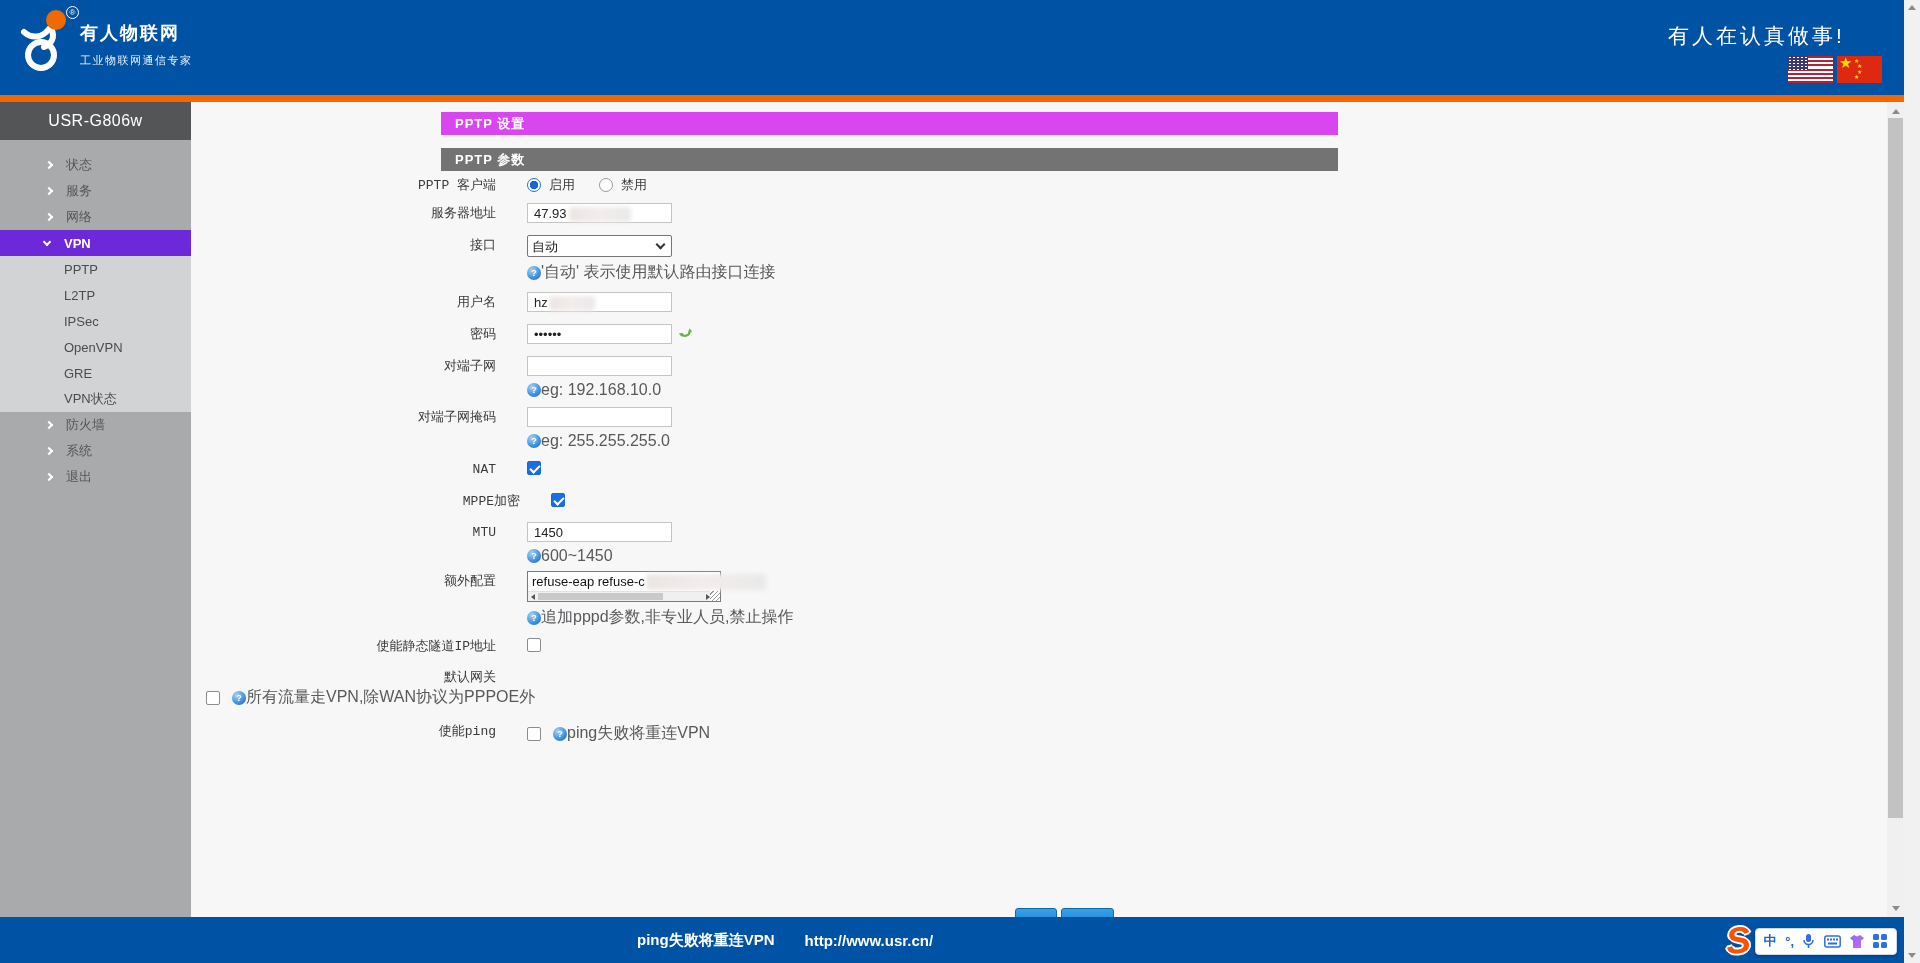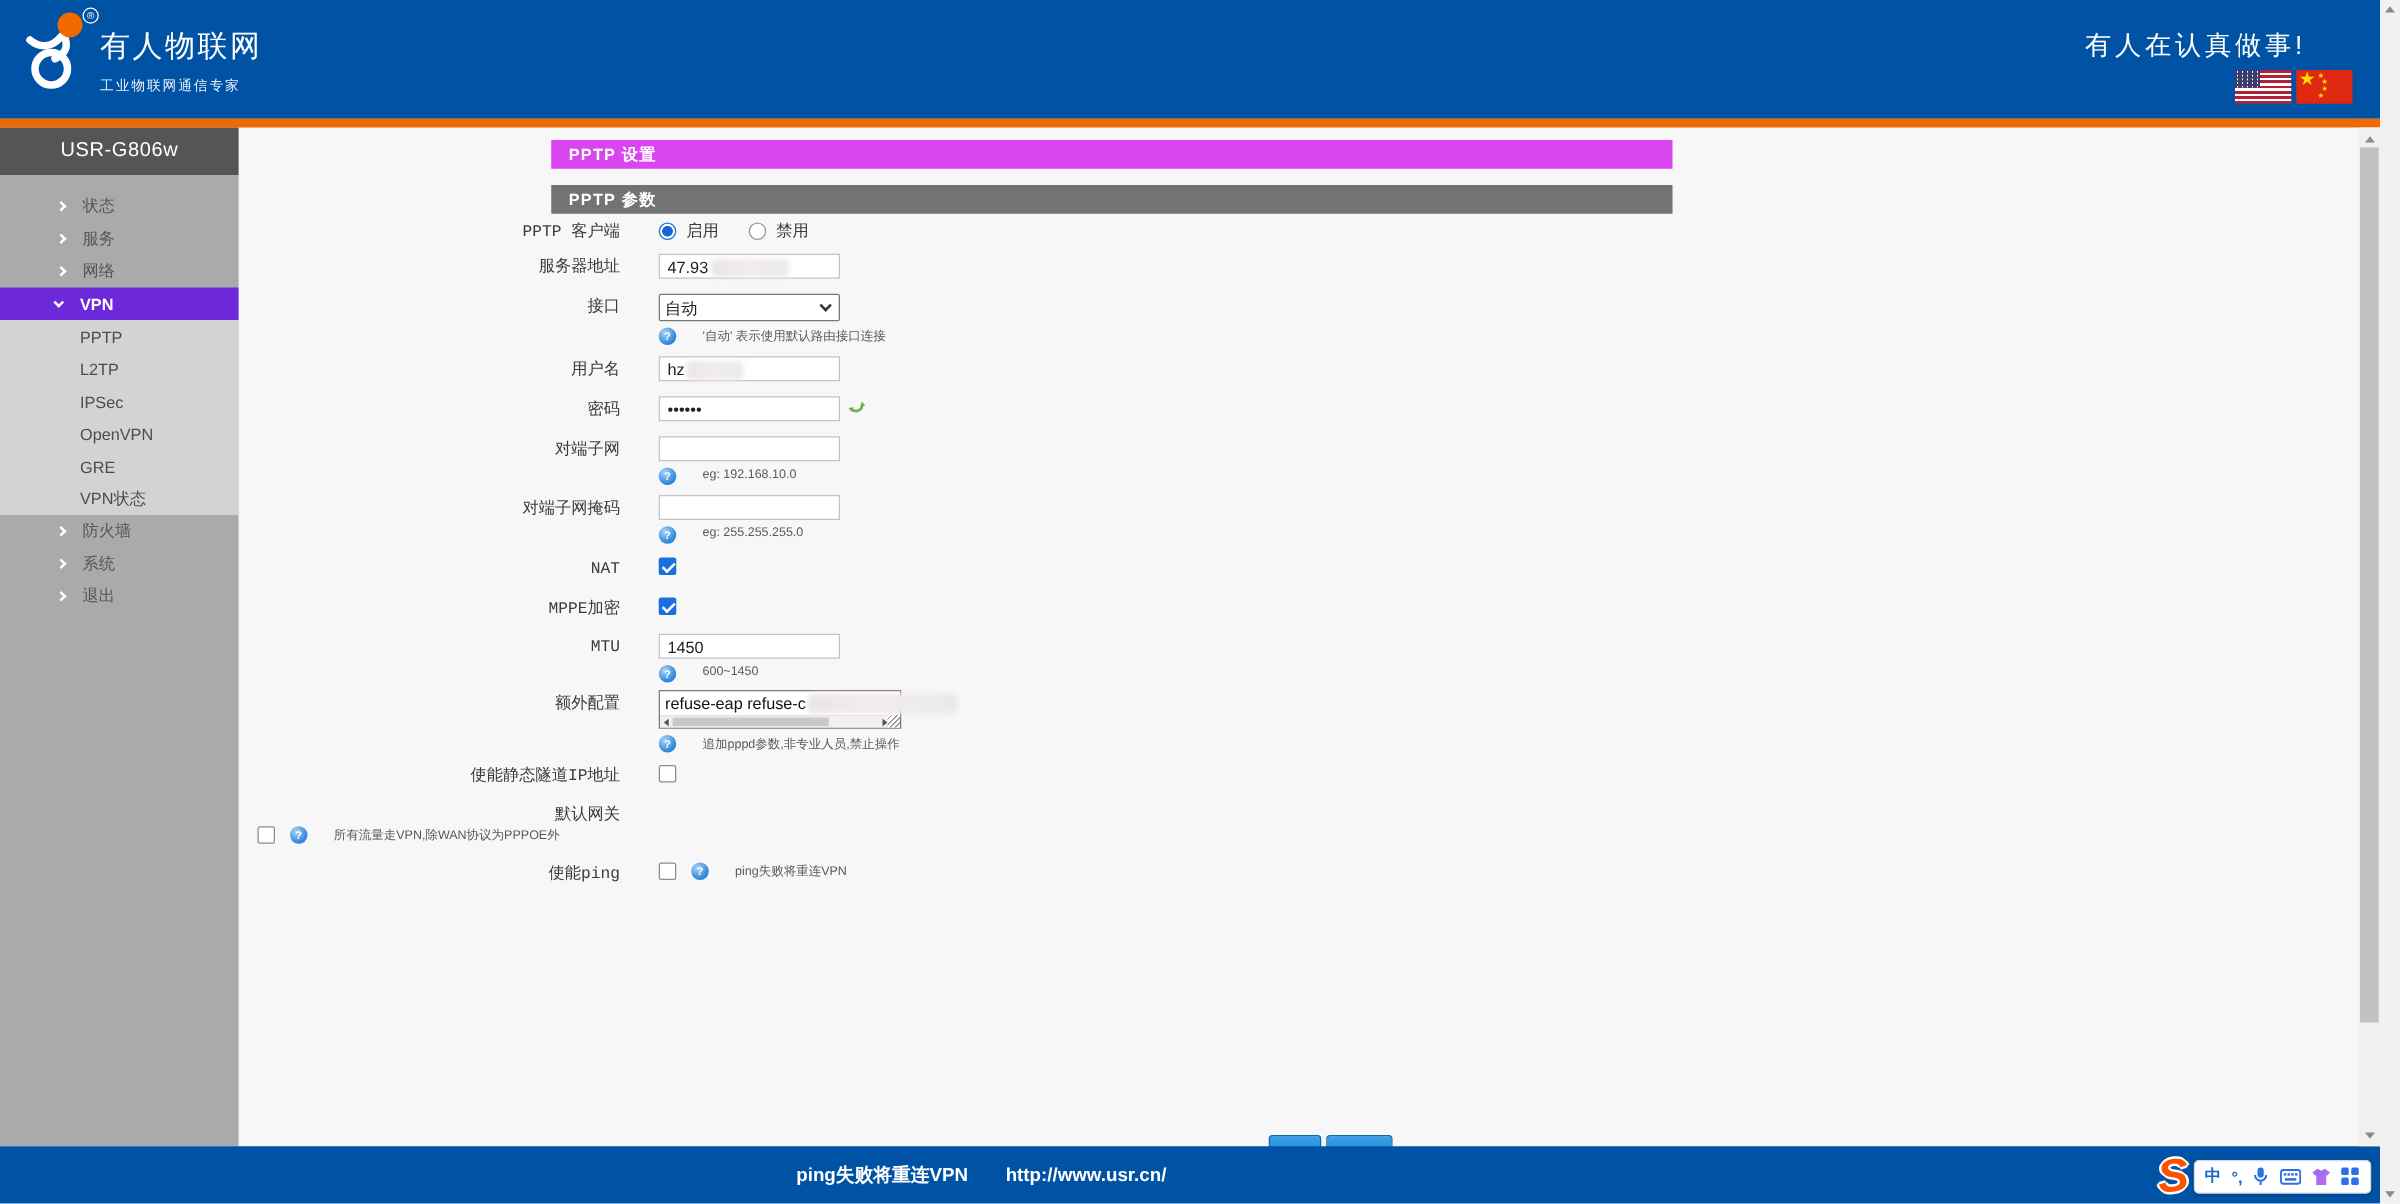--- a/index.html
+++ b/index.html
@@ -6,21 +6,21 @@
   html,body { width:1920px; height:963px; overflow:hidden; }
   body { font-family:"Liberation Sans","DejaVu Sans",sans-serif; font-size:13px; background:#f7f7f7; }
   .screen { position:relative; width:1920px; height:963px; overflow:hidden; background:#f7f7f7; }
 
   
   .hdr { position:absolute; left:0; top:0; width:1920px; height:95px; background:#0052a4; z-index:2; }
   .accent { position:absolute; left:0; top:95px; width:1904px; height:7px; background:#f06800; z-index:2; }
   .logo { position:absolute; left:16px; top:7px; }
   .logo-r { position:absolute; left:66px; top:6px; width:13px; height:13px; border:1px solid #fff; border-radius:50%; color:#fff; font-size:8px; line-height:11px; text-align:center; }
   .brand { position:absolute; left:80px; top:21px; color:#fff; }
-  .brand-title { font-size:24px; font-weight:normal; letter-spacing:2px; }
+  .brand-title { font-size:18px; font-weight:bold; letter-spacing:2px; }
   .brand-sub { margin-top:8px; font-size:11px; letter-spacing:1.5px; color:#eaf2fb; }
   .slogan { position:absolute; left:1668px; top:22px; color:#fff; font-size:21px; letter-spacing:3px; }
   .flags { position:absolute; left:1788px; top:56px; display:flex; gap:4px; }
   .flag { width:45px; height:27px; position:relative; overflow:hidden; }
   .flag-us { background:repeating-linear-gradient(180deg,#b22234 0 2.1px,#fff 2.1px 4.2px); }
   .flag-us .canton { position:absolute; left:0; top:0; width:20px; height:14px; background:#3c3b6e;
     background-image:radial-gradient(#fff 22%, rgba(0,0,0,0) 26%); background-size:4px 3px; }
   .flag-cn { background:#de2910; }
   .flag-cn .star-big { position:absolute; left:2px; top:-2px; color:#ffde00; font-size:15px; }
   .flag-cn .star-s { position:absolute; color:#ffde00; font-size:6px; }
@@ -58,21 +58,21 @@
   .sel-chev { position:absolute; right:8px; top:6px; width:7px; height:7px; border-right:2px solid #333; border-bottom:2px solid #333; transform:rotate(45deg); pointer-events:none; }
 
   input[type=radio] { appearance:none; -webkit-appearance:none; width:14px; height:14px; border-radius:50%; border:1px solid #9a9a9a; background:#fff; margin:0; }
   input[type=radio]:checked { border-color:#1f72d8; background:radial-gradient(circle,#1566d4 0 4px,#fff 4.5px); }
   .rlbl { margin:0 24px 0 8px; color:#3a3a3a; line-height:16px; }
 
   .cb { width:14px; height:14px; border:1px solid #8c8c8c; background:#fff; border-radius:2px; }
   .cb.checked { background:#1a6fe0; border-color:#176ad8; }
   .cb.checked::after { content:""; display:block; width:4px; height:8px; border:solid #fff; border-width:0 2px 2px 0; transform:rotate(45deg); margin:1px 0 0 4px; }
 
-  .hint { display:flex; gap:21px; margin-top:5px; font-size:10px; color:#58595b; }
+  .hint { display:flex; align-items:center; gap:0; margin-top:5px; font-size:16px; color:#58595b; }
   .inline-hint { margin:0 0 0 12px; }
   .qicon { width:14px; height:14px; border-radius:50%; background:radial-gradient(circle at 35% 30%,#a6d4f8,#3c8ede 60%,#1a67c0); display:inline-flex; align-items:center; justify-content:center; flex:0 0 auto; }
   .qicon::after { content:"?"; color:#fff; font-size:9px; font-weight:bold; }
 
   .refresh { margin-left:6px; }
 
   
   .xtextarea { position:relative; width:194px; height:31px; border:1px solid #7a7a7a; background:#fff; }
   .xtext { position:absolute; left:4px; top:2px; font-size:13px; color:#111; white-space:nowrap; }
   .hscroll { position:absolute; left:0; bottom:0; width:100%; height:10px; background:#f0f0f0; border-top:1px solid #e2e2e2; }
@@ -282,21 +282,21 @@
         </div>
       </div>
 
       <div class="row" style="margin-bottom:14px;">
         <div class="lbl lbl-sm">NAT</div>
         <div class="ctl ctl-line">
           <div class="cb checked"></div>
         </div>
       </div>
 
-      <div class="row" style="margin-bottom:11px;">
+      <div class="row" style="margin-bottom:11px;margin-left:24px;">
         <div class="lbl lbl-sm">MPPE加密</div>
         <div class="ctl ctl-line">
           <div class="cb checked"></div>
         </div>
       </div>
 
       <div class="row" style="margin-bottom:6px;">
         <div class="lbl">MTU</div>
         <div class="ctl">
           <input class="txt" type="text" value="1450" style="">

